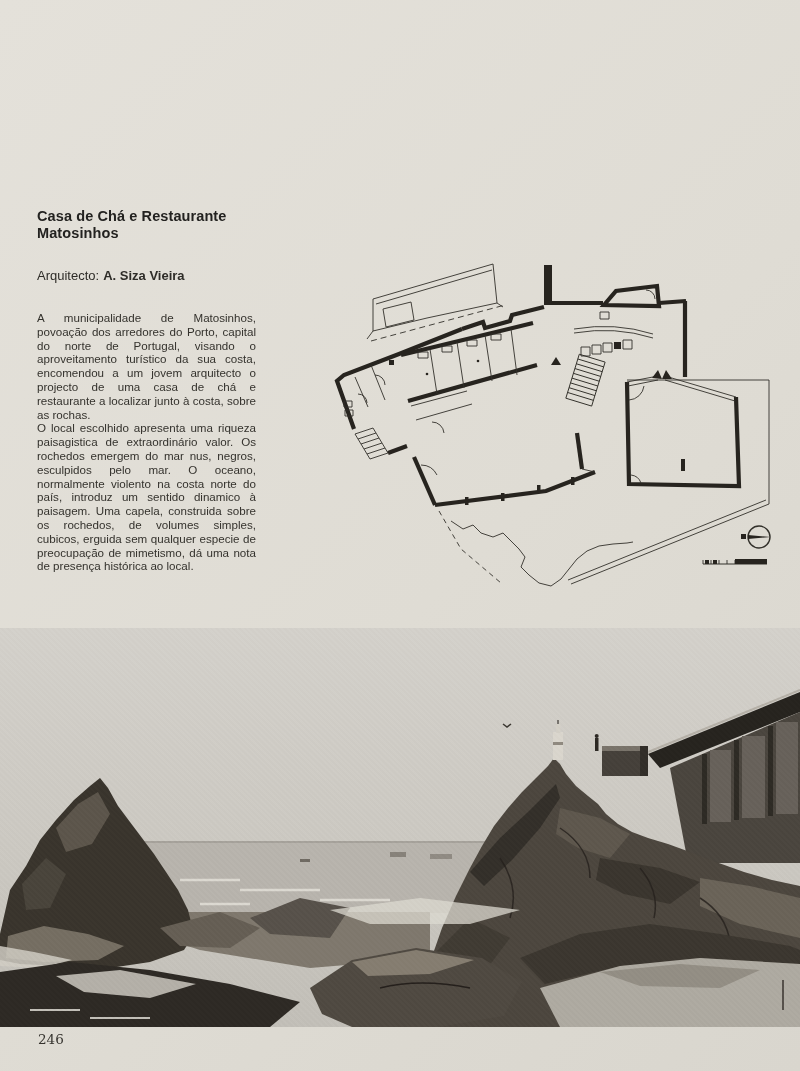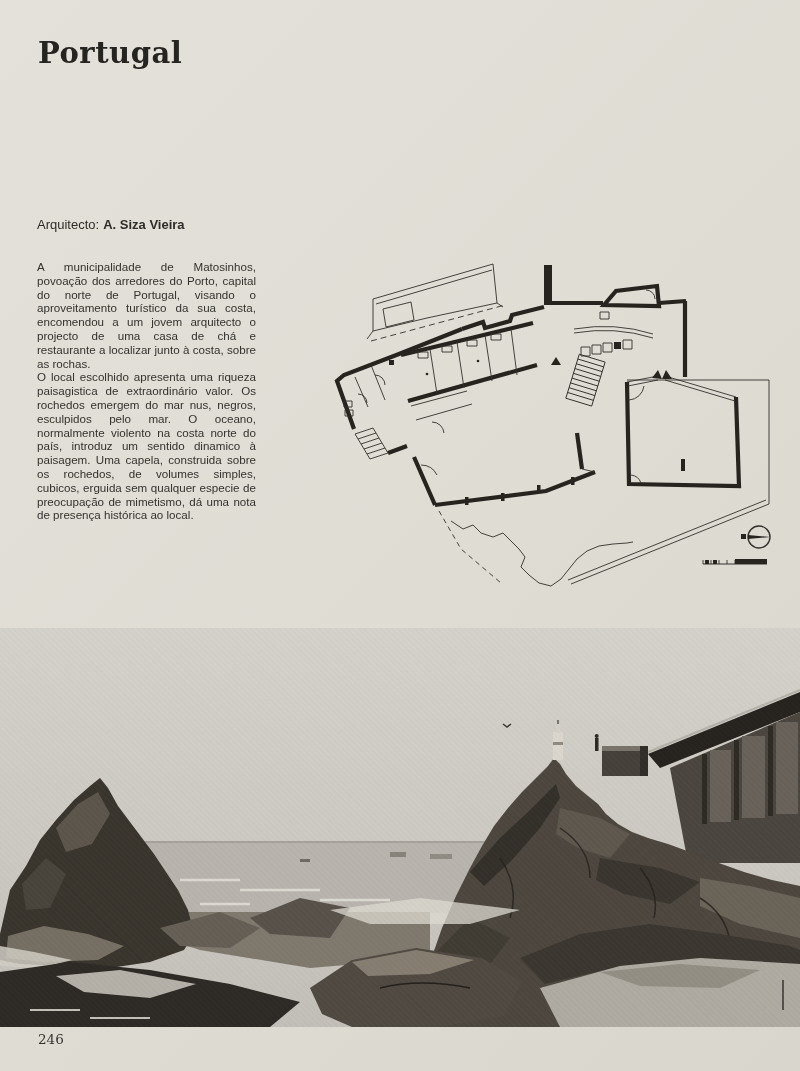--- a/index.html
+++ b/index.html
@@ -9,21 +9,21 @@
     font-family:"Liberation Sans",sans-serif;color:#2c2a25;margin:0 auto;
   }
   .title{
     position:absolute;left:38px;top:38px;margin:0;
     font-family:"DejaVu Serif",serif;font-weight:bold;font-size:29px;line-height:31px;
     letter-spacing:.5px;color:#262420;
   }
   .article{position:absolute;left:37px;top:208px;width:219px;}
   .heading{font-weight:bold;font-size:14.5px;line-height:17px;color:#232220;letter-spacing:.1px;}
   .heading span{display:block;white-space:nowrap;}
-  .architect{margin-top:9px;font-size:13px;line-height:15px;color:#2e2c28;}
+  .architect{margin-top:26px;font-size:13px;line-height:15px;color:#2e2c28;}
   .architect .name{font-weight:bold;margin-left:4px;}
   .bodytext{margin-top:28px;font-size:11.6px;line-height:13.8px;text-align:justify;color:#34322d;}
   .bodytext p{margin:0;}
   .plan{position:absolute;left:315px;top:253px;width:472px;height:336px;}
   .plan svg .t{stroke:#32302a;stroke-width:.9;fill:none;stroke-linejoin:round;stroke-linecap:butt;}
   .plan svg .k{stroke:#27241f;stroke-width:4.2;fill:none;stroke-linejoin:miter;stroke-linecap:butt;}
   .plan svg .f{fill:#27241f;stroke:none;}
   .photo{position:absolute;left:0;top:628px;width:800px;height:399px;}
   .photo::after{
     content:"";position:absolute;inset:0;pointer-events:none;opacity:.35;
@@ -32,23 +32,26 @@
   .pagenum{
     position:absolute;left:38px;top:1031px;
     font-family:"DejaVu Serif",serif;font-size:13.5px;color:#35332e;text-align:right;
   }
 </style>
 </head>
 <body>
 
 <div class="page">
 
-  <h1 class="title">Portugal</h1>
 
   <div class="article">
+    <div class="heading">
+      <span>Casa de Chá e Restaurante</span>
+      <span>Matosinhos</span>
+    </div>
     <div class="architect">
       <span>Arquitecto:</span><span class="name">A. Siza Vieira</span>
     </div>
     <div class="bodytext">
       <p>A municipalidade de Matosinhos, povoação dos arredores do Porto, capital do norte de Portugal, visando o aproveitamento turístico da sua costa, encomendou a um jovem arquitecto o projecto de uma casa de chá e restaurante a localizar junto à costa, sobre as rochas.</p>
       <p>O local escolhido apresenta uma riqueza paisagistica de extraordinário valor. Os rochedos emergem do mar nus, negros, esculpidos pelo mar. O oceano, normalmente violento na costa norte do país, introduz um sentido dinamico à paisagem. Uma capela, construida sobre os rochedos, de volumes simples, cubicos, erguida sem qualquer especie de preocupação de mimetismo, dá uma nota de presença histórica ao local.</p>
     </div>
   </div>
 
   <div class="plan">

